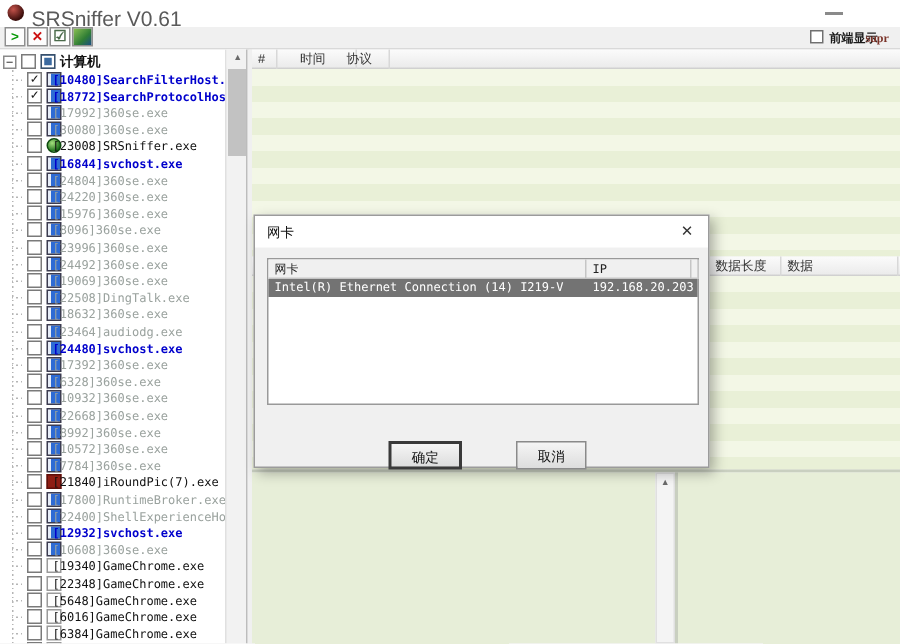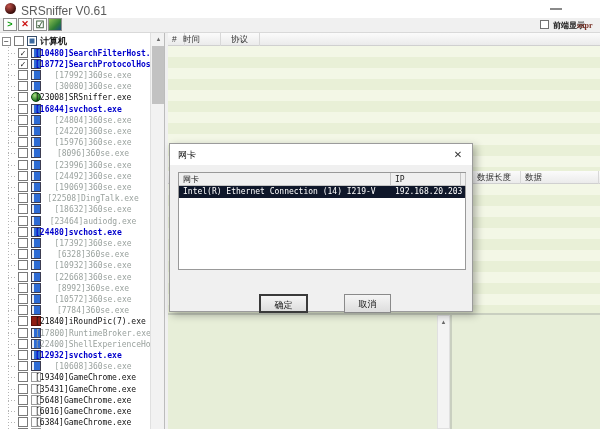--- a/index.html
+++ b/index.html
@@ -3,21 +3,21 @@
 <meta charset="utf-8">
 <style>
   html,body{margin:0;padding:0;}
   *{box-sizing:border-box;}
   .window{position:relative;width:600px;height:429px;background:#f0f0f0;overflow:hidden;
           font-family:"Liberation Sans","DejaVu Sans",sans-serif;cursor:default;}
   
   .titlebar{position:absolute;left:0;top:0;width:600px;height:18px;background:#ffffff;}
   .app-icon{position:absolute;left:5px;top:3px;width:11px;height:11px;border-radius:50%;
             background:radial-gradient(circle at 35% 30%,#c4524a,#3a0d0b 70%);}
-  .app-title{position:absolute;left:21px;top:4px;font-size:12px;color:#5a5a5a;}
+  .app-title{position:absolute;left:21px;top:4px;font-size:14px;color:#5a5a5a;text-decoration:underline;}
   .min-btn{position:absolute;left:550px;top:8px;width:12px;height:2px;background:#8a8a8a;}
   
   .toolbar{position:absolute;left:0;top:18px;width:600px;height:14px;background:#f0f0f0;}
   .tbtn{position:absolute;top:0px;width:14px;height:13px;background:#fdfdfd;border:1px solid #8f8f8f;
         font-size:9px;line-height:11px;text-align:center;font-weight:bold;padding:0;}
   .tbtn.b1{left:3px;color:#089a08;}
   .tbtn.b2{left:18px;color:#cc1111;}
   .tbtn.b3{left:33px;color:#4a6a4a;font-size:10px;}
   .tbtn.b4{left:48px;background:linear-gradient(135deg,#8cc153 0%,#2f7d35 60%,#1c4e84 100%);}
   .front-check{position:absolute;left:540px;top:2px;width:9px;height:9px;background:#fff;border:1px solid #707070;}
@@ -39,21 +39,21 @@
   .ticon{position:absolute;width:10px;height:10px;top:0px;}
   .ic-blue{background:linear-gradient(90deg,#e8eef8 0 2px,#2e6bd4 2px);border:1px solid #3c3c50;}
   .ic-white{background:#fdfdfd;border:1px solid #9a9a9a;}
   .ic-green{border-radius:50%;background:radial-gradient(circle at 35% 30%,#a5e07e,#166a16 75%);border:1px solid #0d4a0d;}
   .ic-red{background:#8e1d14;border:1px solid #5d0f0a;}
   .ic-computer{background:#cddcec;border:1px solid #39506b;box-shadow:inset 0 0 0 1.5px #ffffff,inset 0 0 0 4px #3b6aa0;}
   .expand-box{position:absolute;left:2px;top:1px;width:9px;height:9px;border:1px solid #8a8a8a;background:#fff;
               font-size:8px;line-height:7px;text-align:center;color:#333;}
   .tlabel{position:absolute;left:35px;top:0;width:116px;overflow:hidden;white-space:nowrap;}
   .t-blue{color:#0000cc;font-weight:bold;}
-  .t-gray{color:#9aa29e;text-align:center;}
+  .t-gray{color:#9aa29e;}
   .t-black{color:#111111;}
   .root-label{position:absolute;left:40px;top:0;font-size:9px;font-weight:bold;color:#111;
               font-family:"Liberation Sans",sans-serif;}
   
   .tree-scroll{position:absolute;left:150px;top:0px;width:15px;height:396px;background:#f2f2f2;border-left:1px solid #e0e0e0;}
   .scroll-arrow{position:absolute;left:0;width:15px;height:12px;background:#f2f2f2;color:#6a6a6a;
                 font-size:6px;line-height:12px;text-align:center;}
   .tree-thumb{position:absolute;left:1px;top:13px;width:13px;height:58px;background:#c2c2c2;}
   
   .v-splitter{position:absolute;left:166px;top:33px;width:2px;height:396px;background:#f0f0f0;}
@@ -80,21 +80,21 @@
   .dlg-titlebar{position:absolute;left:0;top:0;width:302px;height:21px;background:#ffffff;}
   .dlg-title{position:absolute;left:8px;top:5px;font-size:9px;color:#111;}
   .dlg-close{position:absolute;left:281px;top:4px;width:14px;height:14px;font-size:10px;line-height:14px;
              text-align:center;color:#333;}
   .dlg-table{position:absolute;left:8px;top:28px;width:288px;height:98px;background:#ffffff;border:1px solid #999999;}
   .dlg-thead{position:absolute;left:0;top:0;width:286px;height:13px;background:#f0f0f0;border-bottom:1px solid #c5c5c5;}
   .dlg-hcol{position:absolute;top:0;height:13px;font-size:8px;line-height:13px;color:#222;padding-left:4px;
             border-right:1px solid #c5c5c5;font-family:"DejaVu Sans Mono",monospace;white-space:nowrap;overflow:hidden;}
   .dlg-row{position:absolute;left:0;top:13px;width:286px;height:12px;font-size:8px;line-height:12px;
            font-family:"DejaVu Sans Mono",monospace;white-space:nowrap;}
-  .dlg-row.selected{background:#0f172a;color:#ffffff;padding-left:16px;}
+  .dlg-row.selected{background:#737373;color:#ffffff;padding-left:16px;}
   .dlg-cell{position:absolute;top:0;height:12px;padding-left:4px;overflow:hidden;white-space:nowrap;}
   .dlg-btn{position:absolute;top:150px;height:19px;background:linear-gradient(180deg,#f5f5f5,#dddddd);
            font-size:9px;text-align:center;line-height:17px;color:#111;}
   .btn-ok{left:89px;width:49px;border:2px solid #3a3a3a;}
   .btn-cancel{left:174px;width:47px;border:1px solid #8a8a8a;line-height:17px;}
 </style>
 </head>
 <body>
 
 <div class="window">
@@ -302,21 +302,21 @@
         <div class="trow" style="top: 339.3px;">
           <span class="stub"></span>
           <span class="cb" style="left:18px"></span>
           <span class="ticon ic-white" style="left:31px"></span>
           <span class="tlabel t-black">[19340]GameChrome.exe</span>
         </div>
         <div class="trow" style="top: 350.5px;">
           <span class="stub"></span>
           <span class="cb" style="left:18px"></span>
           <span class="ticon ic-white" style="left:31px"></span>
-          <span class="tlabel t-black">[35431]GameChrome.exe</span>
+          <span class="tlabel t-black">[22348]GameChrome.exe</span>
         </div>
         <div class="trow" style="top: 361.7px;">
           <span class="stub"></span>
           <span class="cb" style="left:18px"></span>
           <span class="ticon ic-white" style="left:31px"></span>
           <span class="tlabel t-black">[5648]GameChrome.exe</span>
         </div>
         <div class="trow" style="top: 372.9px;">
           <span class="stub"></span>
           <span class="cb" style="left:18px"></span>
@@ -337,21 +337,21 @@
       </div>
     <div class="tree-scroll">
       <div class="scroll-arrow" style="top:0">▲</div>
       <div class="tree-thumb"></div>
     </div>
   </div>
   <div class="v-splitter"></div>
 
   <div class="list-header top-header" id="top-cols">
       <div class="hcol" style="left: 0px; width: 17px;">#</div>
-      <div class="hcol" style="left: 11px; width: 42px;">时间</div>
+      <div class="hcol" style="left: 28px; width: 42px;">时间</div>
       <div class="hcol" style="left: 59px; width: 33px;">协议</div>
     </div>
   <div class="stripes top-body"></div>
 
   <div class="list-header mid-header" id="mid-cols">
       <div class="hcol" style="left: 0px; width: 305px;"></div>
       <div class="hcol" style="left: 305px; width: 48px;">数据长度</div>
       <div class="hcol" style="left: 353px; width: 78px;">数据</div>
     </div>
   <div class="stripes mid-body"></div>

